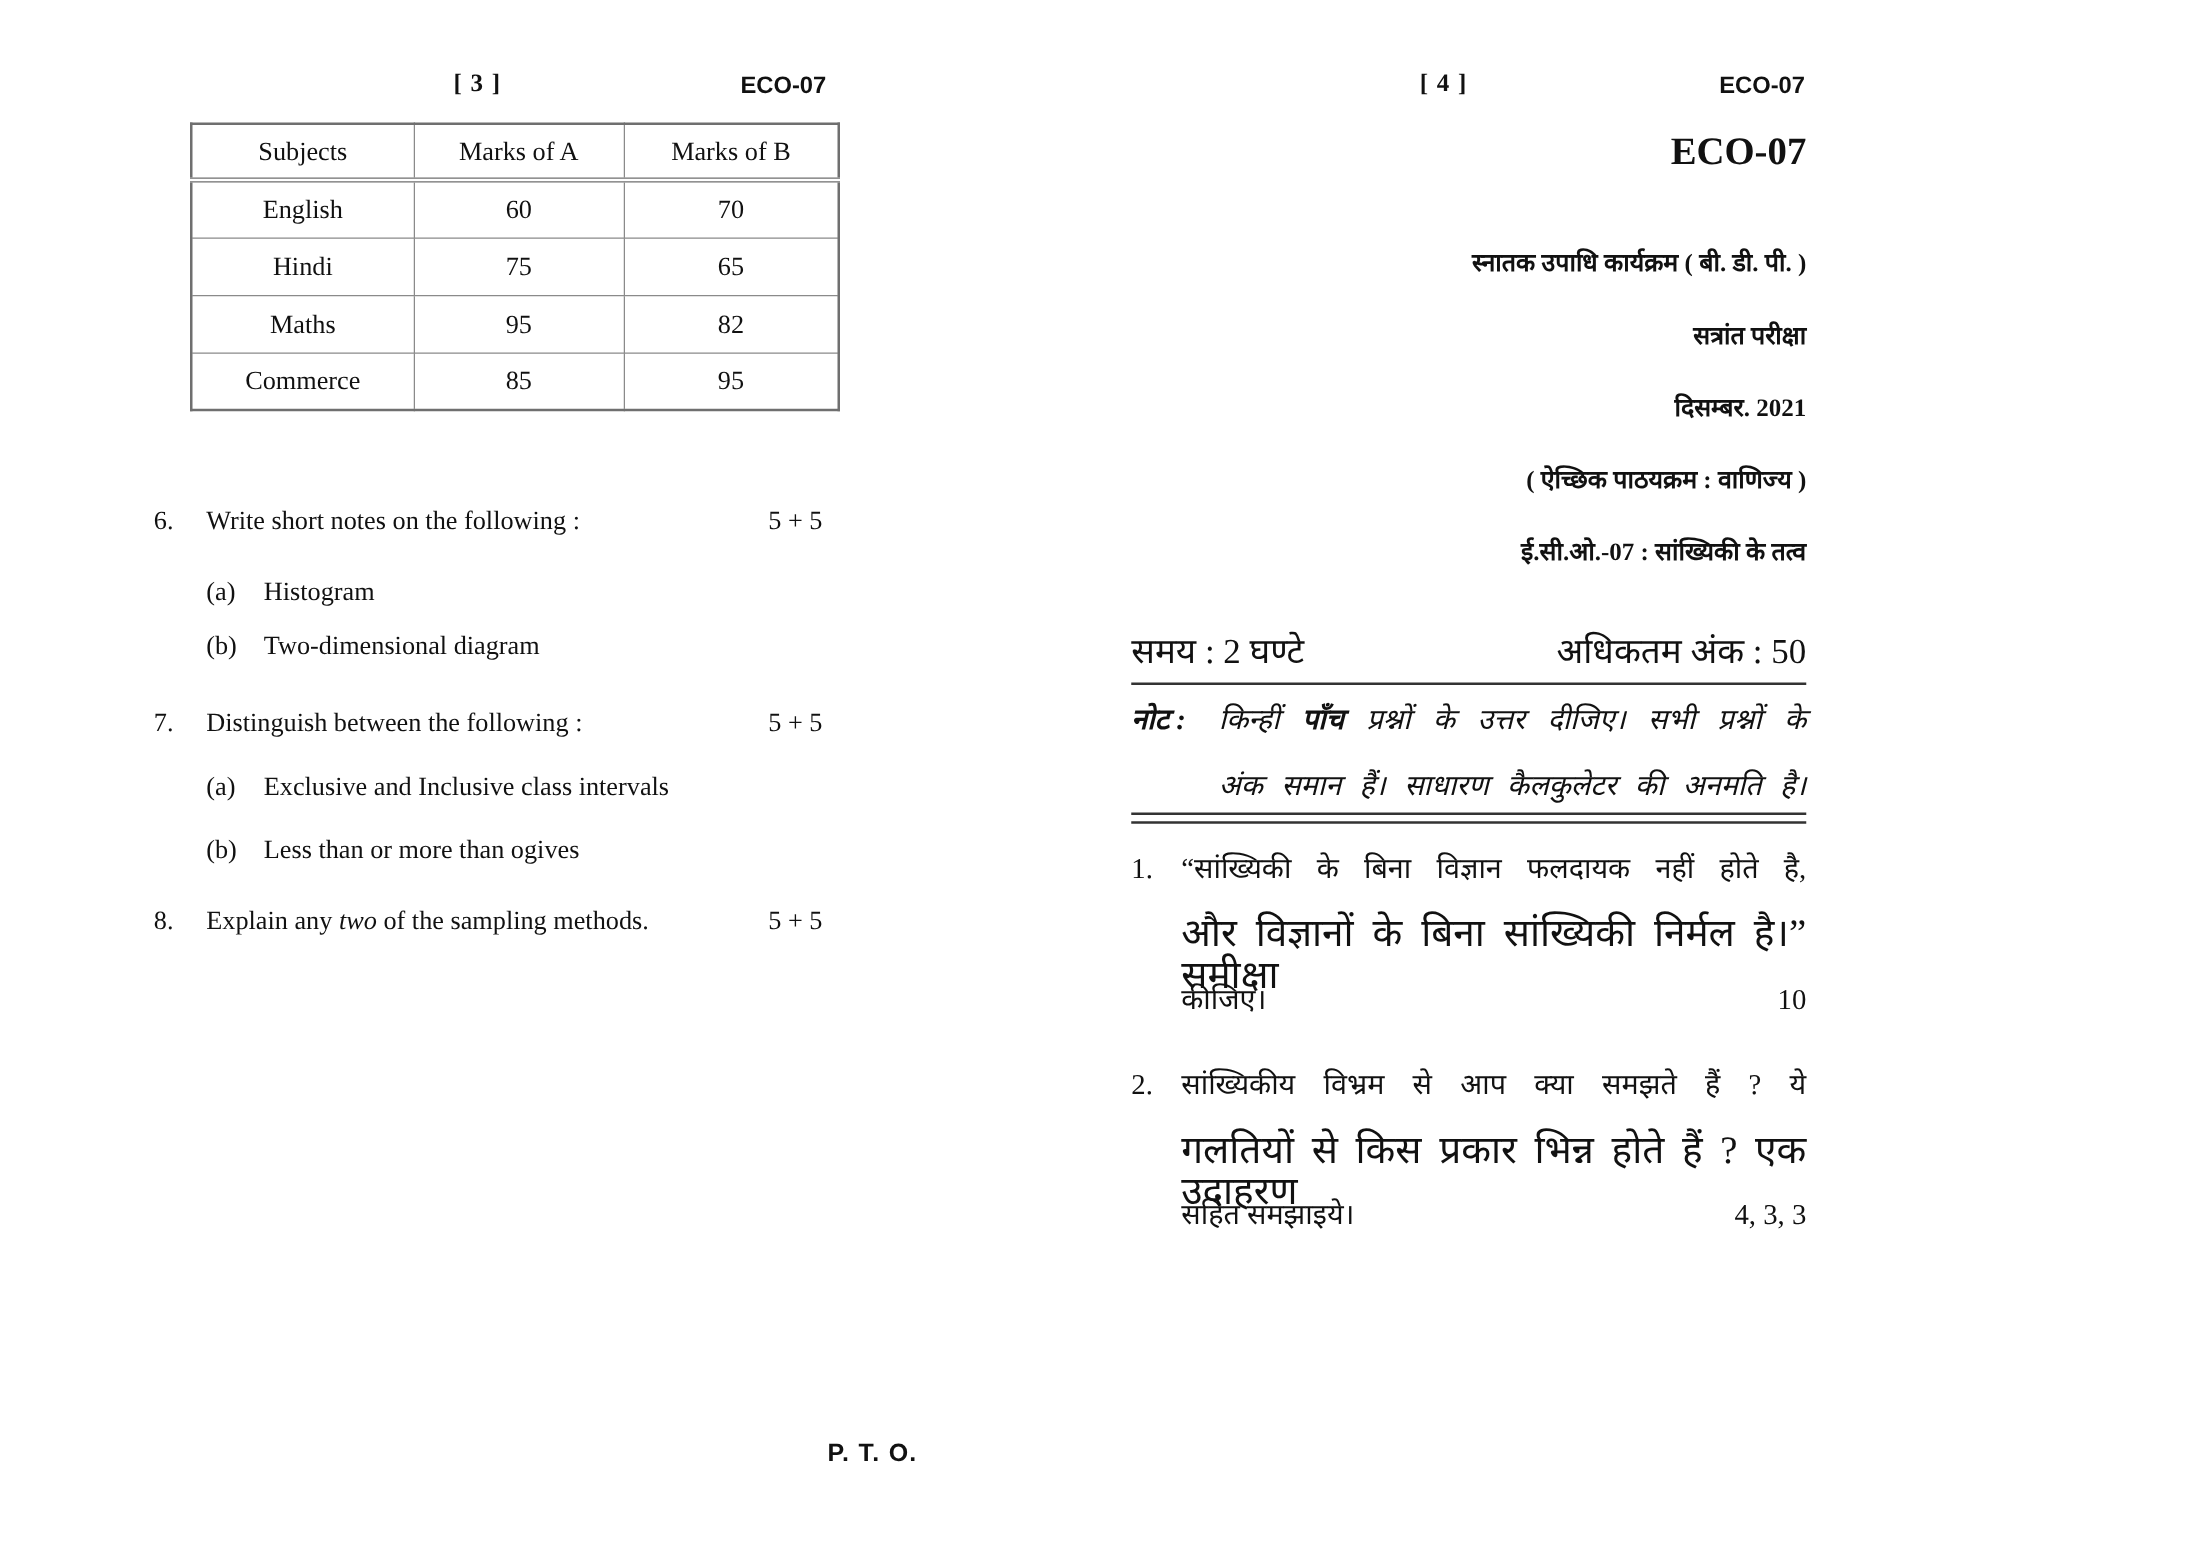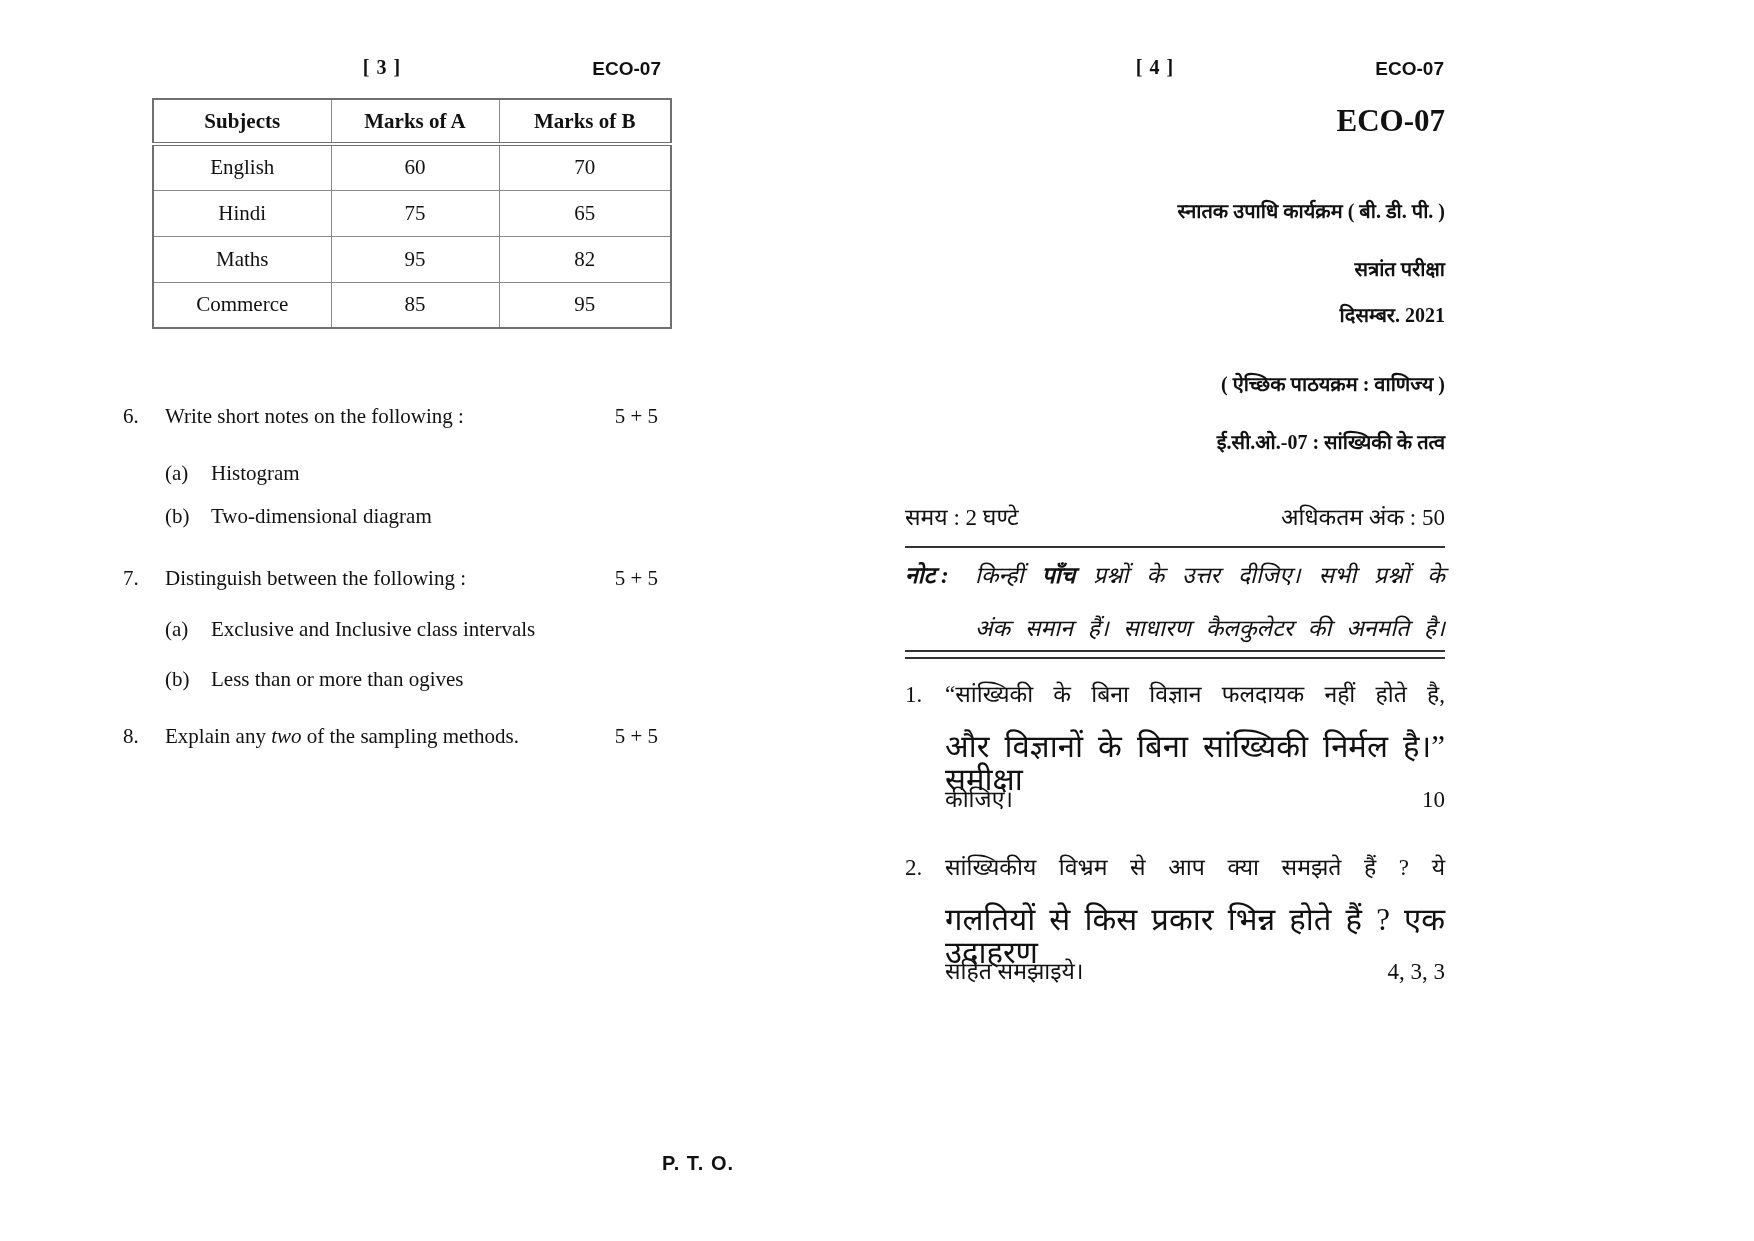--- a/index.html
+++ b/index.html
@@ -21,33 +21,33 @@
   table.marks {
     border-collapse:collapse; table-layout:fixed;
     width:518px; background:#fff;
     border:2px solid #6f6f6f;
   }
   table.marks th, table.marks td {
     border:1px solid #8a8a8a;
     text-align:center; vertical-align:middle;
     font-size:21px; height:46px; padding:0 4px;
   }
-  table.marks th { font-weight:700; border-bottom:4px double #6f6f6f; height:45px; }
+  table.marks th { font-weight:400; border-bottom:4px double #6f6f6f; height:45px; }
 
   .qline { display:flex; align-items:flex-start; font-size:21px; line-height:24px; width:535px; }
   .qnum  { width:42px; flex:0 0 42px; }
   .qmarks{ margin-left:auto; }
   .subline { display:flex; font-size:21px; line-height:24px; width:470px; }
   .sublabel { width:46px; flex:0 0 46px; }
   .pto { font-size:20px; letter-spacing:1px; }
 
   
   .big-title { font-size:31px; font-weight:700; text-align:right; width:300px; }
   .h-center { width:540px; text-align:right; font-weight:700; font-size:20px; line-height:30px; }
-  .meta-row { width:540px; display:flex; justify-content:space-between; font-size:23px;text-align:center; }
+  .meta-row { width:540px; display:flex; justify-content:space-between; font-size:28px;text-align:center; }
   .rule1 { width:540px; border-top:2px solid #333; }
   .rule2 { width:540px; height:9px; border-top:2px solid #333; border-bottom:2px solid #333; }
   .note-line { width:540px; display:flex; font-style:italic; font-size:23px; line-height:32px; }
   .note-label { flex:0 0 70px; font-weight:700; }
   .note-just { flex:1; text-align:justify; text-align-last:justify; }
   .note-l2 { width:470px; margin-left:70px; font-style:italic; font-size:23px; line-height:32px; text-align:justify; text-align-last:justify; }
   .hq-line { width:540px; display:flex; font-size:23px; line-height:33px; }
   .hq-num { flex:0 0 40px; }
   .hq-just { flex:1; text-align:justify; text-align-last:justify; }
   .hq-cont { width:500px; margin-left:40px; font-size:31px; line-height:33px; text-align:justify; text-align-last:justify; }
@@ -132,21 +132,21 @@
 
 <div class="abs pto sans-b" style="left:598px; top:1152px; width:200px; text-align:center;">P. T. O.</div>
 
 <div class="abs pg-num serif" style="left:1105px; top:56px; width:100px; text-align:center;">[ 4 ]</div>
 <div class="abs hdr-code sans-b" style="left:1340px; top:58px; width:104px; text-align:right;">ECO-07</div>
 
 <div class="abs big-title serif" style="left:1145px; top:103px;">ECO-07</div>
 
 <div class="abs h-center" style="left:905px; top:196px;">स्नातक उपाधि कार्यक्रम ( बी. डी. पी. )</div>
 <div class="abs h-center" style="left:905px; top:254px;">सत्रांत परीक्षा</div>
-<div class="abs h-center" style="left:905px; top:300px;font-family:Liberation Serif, serif;">दिसम्बर. 2021</div>
+<div class="abs h-center" style="left:905px; top:312px;font-family:Liberation Serif, serif;">दिसम्बर. 2021</div>
 <div class="abs h-center" style="left:905px; top:369px;">( ऐच्छिक पाठयक्रम : वाणिज्य )</div>
 <div class="abs h-center" style="left:905px; top:427px;">ई.सी.ओ.-07 : सांख्यिकी के तत्व</div>
 
 <div class="abs meta-row" style="left:905px; top:500px;">
   <span>समय : 2 घण्टे</span>
   <span>अधिकतम अंक : 50</span>
 </div>
 
 <div class="abs rule1" style="left:905px; top:546px;"></div>
 

